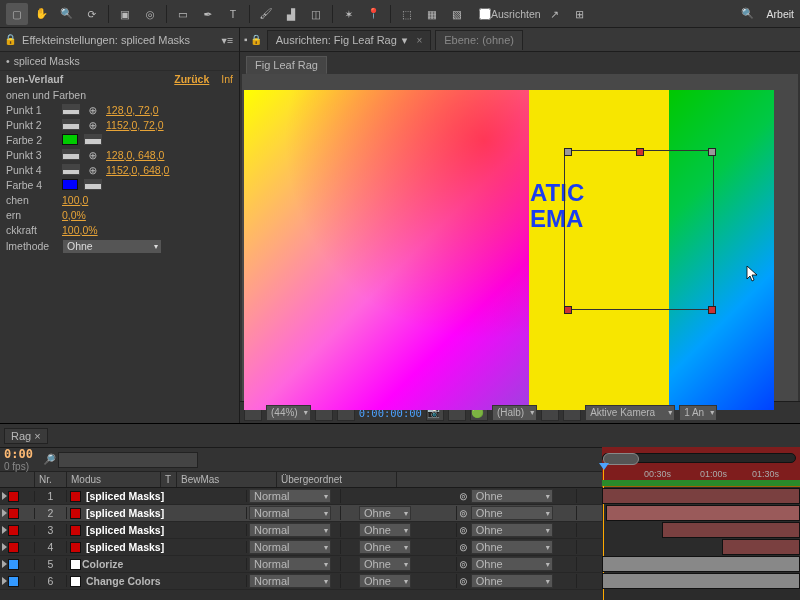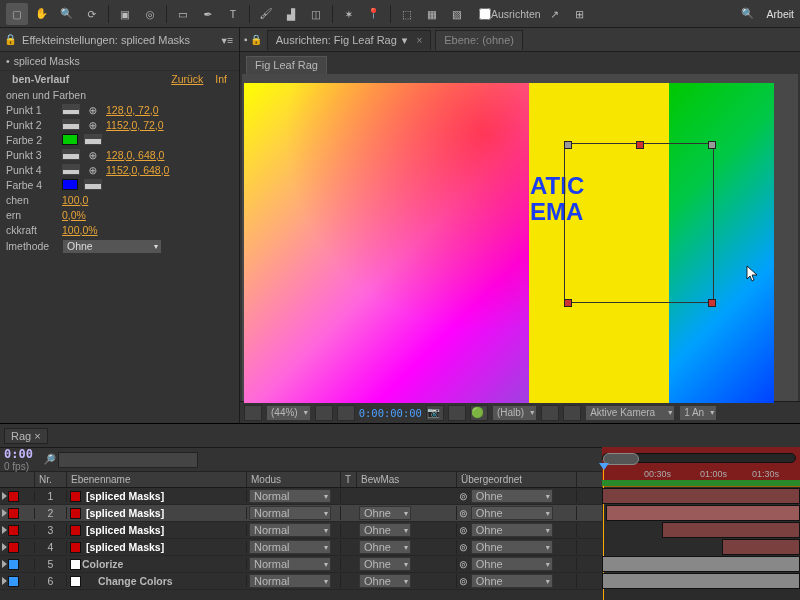--- a/index.html
+++ b/index.html
@@ -13,60 +13,60 @@
   .rightlbl { margin-left:auto; color:#e0e0e0; display:flex; align-items:center; gap:8px;}
   .main { display:flex; height:395px; }
   .panel-left { width:240px; background:#333; border-right:1px solid #1b1b1b; display:flex; flex-direction:column;}
   .panel-tab { height:24px; background:#383838; display:flex; align-items:center; padding:0 4px; gap:5px; border-bottom:1px solid #222;}
   .panel-tab .t { font-size:11px; }
   .menu-ic { margin-left:auto; padding:0 2px;}
   .fx-row { padding:3px 6px; background:#333; border-bottom:1px solid #2b2b2b; display:flex; align-items:center; gap:4px;}
   .tri { display:inline-block; width:0;height:0;border-top:4px solid transparent;border-bottom:4px solid transparent;border-left:5px solid #aaa;}
   .link { color:#e8a437; text-decoration:underline; }
   .link2 { color:#e8a437;}
-  .fx-title { display:flex; align-items:center; gap:6px; padding:2px 12px; }
-  .fx-title .zur { margin-left:auto; }
+  .fx-title { display:flex; align-items:center; gap:6px; padding:2px 6px; }
+  .fx-title .zur { margin-left:auto;font-weight:bold; }
   .prop { display:flex; align-items:center; padding:1.5px 6px; gap:6px; min-height:15px;}
   .prop .lbl { width:50px; }
   .sw { width:16px; height:11px; border:1px solid #111; }
   .pick { width:18px; height:11px; background:#666; border:1px solid #444; display:inline-block; position:relative;}
   .pick::after { content:''; position:absolute; inset:0; background:linear-gradient(#444 50%,#ccc 50%);}
   .val { color:#e8a437; text-decoration:underline;}
   .dd { background:#555; color:#ddd; border:1px solid #333; height:15px; display:flex; align-items:center; padding:0 4px; position:relative; min-width:100px;}
   .dd::after { content:'▾'; position:absolute; right:3px; font-size:8px;}
   .panel-right { flex:1; display:flex; flex-direction:column; background:#333; }
   .comp-tabs { height:24px; background:#383838; display:flex; align-items:center; padding:0 4px; gap:4px; border-bottom:1px solid #1d1d1d;}
   .tab { height:20px; padding:0 8px; background:#333; display:flex; align-items:center; gap:5px; border:1px solid #222; border-bottom:0; font-size:11px;}
   .tab.inactive { background:#3c3c3c; color:#888;}
   .tab .x { font-size:10px; margin-left:4px; color:#888;}
   .subtab { height:22px; display:flex; padding:4px 6px 0 6px;}
   .subtab .stab { background:#454545; padding:2px 8px; border:1px solid #555; border-bottom:1px solid #454545; font-size:11px;}
   .viewer { flex:1; background:#484848; padding:4px 0 0 0; margin:0 2px; position:relative;}
-  .canvas { position:absolute; left:2px; top:9px; width:530px; height:320px; overflow:hidden;}
+  .canvas { position:absolute; left:2px; top:16px; width:530px; height:320px; overflow:hidden;}
   .grad1 { position:absolute; left:0; top:0; width:285px; height:320px;
     background:
       radial-gradient(circle at 240px 50px, rgba(255,0,0,0.55), transparent 55%),
       linear-gradient(135deg, #ffff00 0%, #ff66dd 55%, #ff00ff 75%, #a040e0 100%);}
   .grad2 { position:absolute; left:285px; top:0; width:140px; height:320px; background:#f7e600;}
   .grad3 { position:absolute; left:425px; top:0; width:200px; height:320px;
     background:linear-gradient(135deg,#00c800 0%, #00c846 25%, #00a0ff 55%, #0000ff 100%);}
   .ytxt { position:absolute; left:286px; top:90px; font:700 24px/1.05 "Times New Roman",serif; color:#1a3df0;}
   .sel-box { position:absolute; border:1px solid #333;}
   .handle { position:absolute; width:8px; height:8px; border:1px solid #222;}
   .cursor { position:absolute; width:14px; height:18px; }
   .vfoot { height:22px; background:#333; display:flex; align-items:center; gap:4px; padding:0 4px; border-top:1px solid #1c1c1c;}
   .vfoot .mini { width:18px; height:16px; background:#444; border:1px solid #2a2a2a;}
   .vfoot .dd2 { background:#555; border:1px solid #333; height:16px; padding:0 12px 0 4px; position:relative; font-size:10px; display:flex; align-items:center;}
   .vfoot .dd2::after { content:'▾'; position:absolute; right:2px; font-size:8px;}
   .tc { font-family:monospace; color:#4da2ff;}
   .timeline { height:177px; background:#2e2e2e; border-top:1px solid #000;}
   .tl-head { height:24px; display:flex; align-items:center; padding:0 4px; gap:6px; border-bottom:1px solid #1a1a1a; background:#333;}
   .tl-head .tab2 { padding:1px 6px; background:#3a3a3a; border:1px solid #222; font-size:11px; display:flex; align-items:center; gap:3px;}
   .tl-row2 { height:24px; display:flex; align-items:center; padding:0 4px; gap:10px; background:#333; border-bottom:1px solid #222;}
-  .tcur { color:#c4b5fd; font-family:monospace; font-size:12px; font-weight:bold;}
+  .tcur { color:#fdba74; font-family:monospace; font-size:12px; font-weight:bold;}
   .fps { color:#888; font-size:10px;}
   .search { background:#444; border:1px solid #222; height:16px; width:140px; padding:0 4px; color:#ccc;}
   .tl-icons { margin-left:auto; display:flex; gap:6px; align-items:center;}
   .tl-cols { height:16px; display:flex; background:#3a3a3a; border-bottom:1px solid #1a1a1a; font-size:10px;}
   .col { border-right:1px solid #222; padding:1px 4px; display:flex; align-items:center;}
   .tl-tracks { background:#2e2e2e;}
   .lrow { height:17px; display:flex; align-items:center; border-bottom:1px solid #262626;}
   .lrow .cc { display:flex; align-items:center; padding:0 2px; border-right:1px solid #222;}
   .sq { width:11px; height:11px; border:1px solid #111; margin:0 1px;}
   .lrow.sel { background:#444;}
@@ -276,21 +276,20 @@
       <span>👤</span>
       <span>▨</span>
       <span>◐</span>
       <span>⊚</span>
       <span>📈</span>
     </div>
   </div>
   <div class="tl-cols">
     <div class="col" style="width:35px"></div>
     <div class="col" style="width:32px">Nr.</div>
-    <div class="col" style="width:180px">Ebenenname</div>
     <div class="col" style="width:94px">Modus</div>
     <div class="col" style="width:16px">T</div>
     <div class="col" style="width:100px">BewMas</div>
     <div class="col" style="width:120px">Übergeordnet</div>
   </div>
   <div class="tl-tracks" id="tracks">
       <div class="lrow">
    <div class="cc" style="width:35px">
           <span class="tri"></span>
           <span class="sq" style="background:#cc0000"></span>
@@ -397,21 +396,21 @@
           <span>⊚</span>
           <div class="ddm">Ohne</div>
         </div>
       </div>
       <div class="lrow">
    <div class="cc" style="width:35px">
           <span class="tri"></span>
           <span class="sq" style="background:#3399ff"></span>
         </div>
    <div class="cc" style="width:32px;justify-content:center">6</div>
-   <div class="cc" style="width:180px;gap:16px">
+   <div class="cc" style="width:180px;gap:4px">
           <span class="sq" style="background:#ffffff"></span>
           <span class="lname">Change Colors</span>
         </div>
    <div class="cc" style="width:94px">
           <div class="ddm">Normal</div>
         </div>
    <div class="cc" style="width:16px"></div>
    <div class="cc" style="width:100px">
           <div class="ddm sm">Ohne</div>
         </div>

